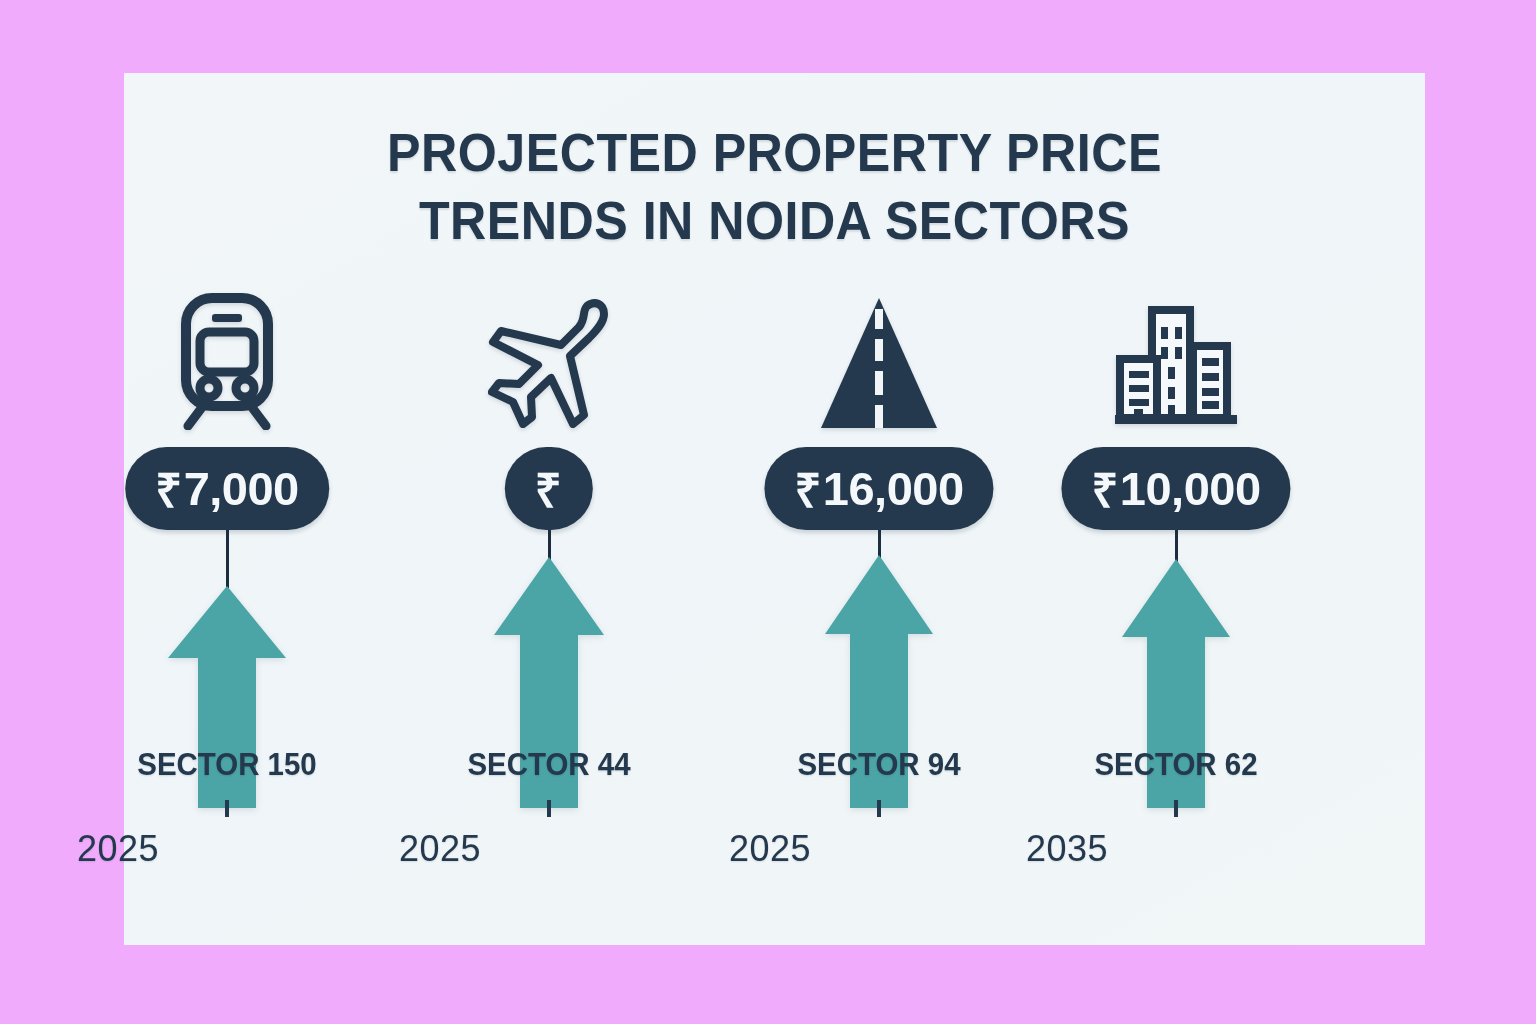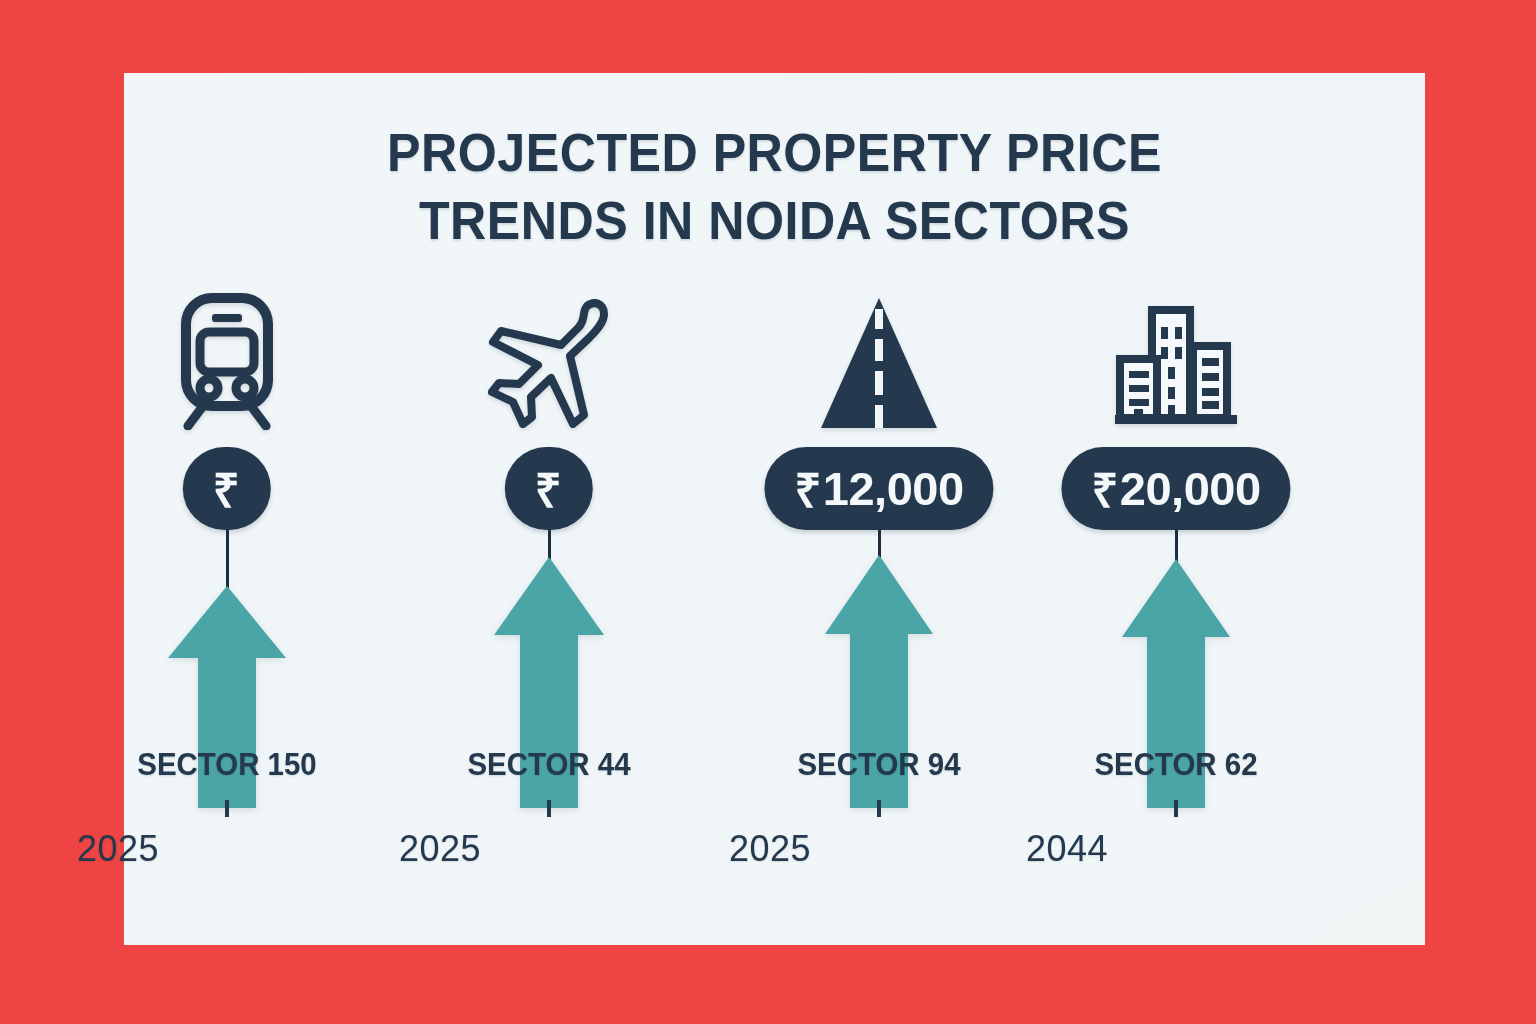--- a/index.html
+++ b/index.html
@@ -11,21 +11,21 @@
     width: 1536px;
     height: 1024px;
     font-family: "Liberation Sans", sans-serif;
     overflow: hidden;
   }
 
   #infographic {
     position: relative;
     width: 1536px;
     height: 1024px;
-    background: #ef4444;
+    background: #f0abfc;
   }
 
   
   .panel {
     position: absolute;
     left: 124px;
     top: 73px;
     width: 1301px;
     height: 872px;
     background: #f1f5f7;
@@ -189,20 +189,21 @@
           <rect x="29" y="40" width="54" height="40" rx="9" stroke="#24394d" stroke-width="9"></rect>
           <circle cx="38" cy="96" r="9" stroke="#24394d" stroke-width="9"></circle>
           <circle cx="74" cy="96" r="9" stroke="#24394d" stroke-width="9"></circle>
           <path d="M32 114 L17 134" stroke="#24394d" stroke-width="9" stroke-linecap="round"></path>
           <path d="M80 114 L95 134" stroke="#24394d" stroke-width="9" stroke-linecap="round"></path>
         </svg>
       </div>
 
       <div class="pill">
         <span class="rupee">₹</span>
+          <span>7,000</span>
       </div>
 
       <div class="connector" style="top:457px;height:58px;"></div>
 
       <div class="arrow" style="top:513px;">
         <svg width="118" height="222" viewBox="0 0 118 222">
           <path d="M59 0 L118 72 L88 72 L88 222 L30 222 L30 72 L0 72 Z" fill="#4ba4a5"></path>
         </svg>
       </div>
 
@@ -243,21 +244,21 @@
           <path d="M60 3 L118 133 L2 133 Z" fill="#24394d"></path>
           <rect x="56" y="14" width="8" height="20" fill="#f1f5f7"></rect>
           <rect x="56" y="44" width="8" height="22" fill="#f1f5f7"></rect>
           <rect x="56" y="76" width="8" height="24" fill="#f1f5f7"></rect>
           <rect x="56" y="110" width="8" height="23" fill="#f1f5f7"></rect>
         </svg>
       </div>
 
       <div class="pill">
         <span class="rupee">₹</span>
-          <span>12,000</span>
+          <span>16,000</span>
       </div>
 
       <div class="connector" style="top:457px;height:28px;"></div>
 
       <div class="arrow" style="top:482px;">
         <svg width="108" height="253" viewBox="0 0 108 253">
           <path d="M54 0 L108 79 L83 79 L83 253 L25 253 L25 79 L0 79 Z" fill="#4ba4a5"></path>
         </svg>
       </div>
 
@@ -291,30 +292,30 @@
           <rect x="87" y="68" width="17" height="8" fill="#24394d"></rect>
           <rect x="87" y="83" width="17" height="8" fill="#24394d"></rect>
           <rect x="87" y="96" width="17" height="8" fill="#24394d"></rect>
 
           <rect x="0" y="110" width="122" height="9" fill="#24394d"></rect>
         </svg>
       </div>
 
       <div class="pill">
         <span class="rupee">₹</span>
-          <span>20,000</span>
+          <span>10,000</span>
       </div>
 
       <div class="connector" style="top:457px;height:32px;"></div>
 
       <div class="arrow" style="top:486px;">
         <svg width="108" height="249" viewBox="0 0 108 249">
           <path d="M54 0 L108 78 L83 78 L83 249 L25 249 L25 78 L0 78 Z" fill="#4ba4a5"></path>
         </svg>
       </div>
 
       <div class="sector">SECTOR 62</div>
       <div class="tick"></div>
-      <div class="year">2044</div>
+      <div class="year">2035</div>
     </div>
 
   </div>
 </div>
 
 </body></html>

